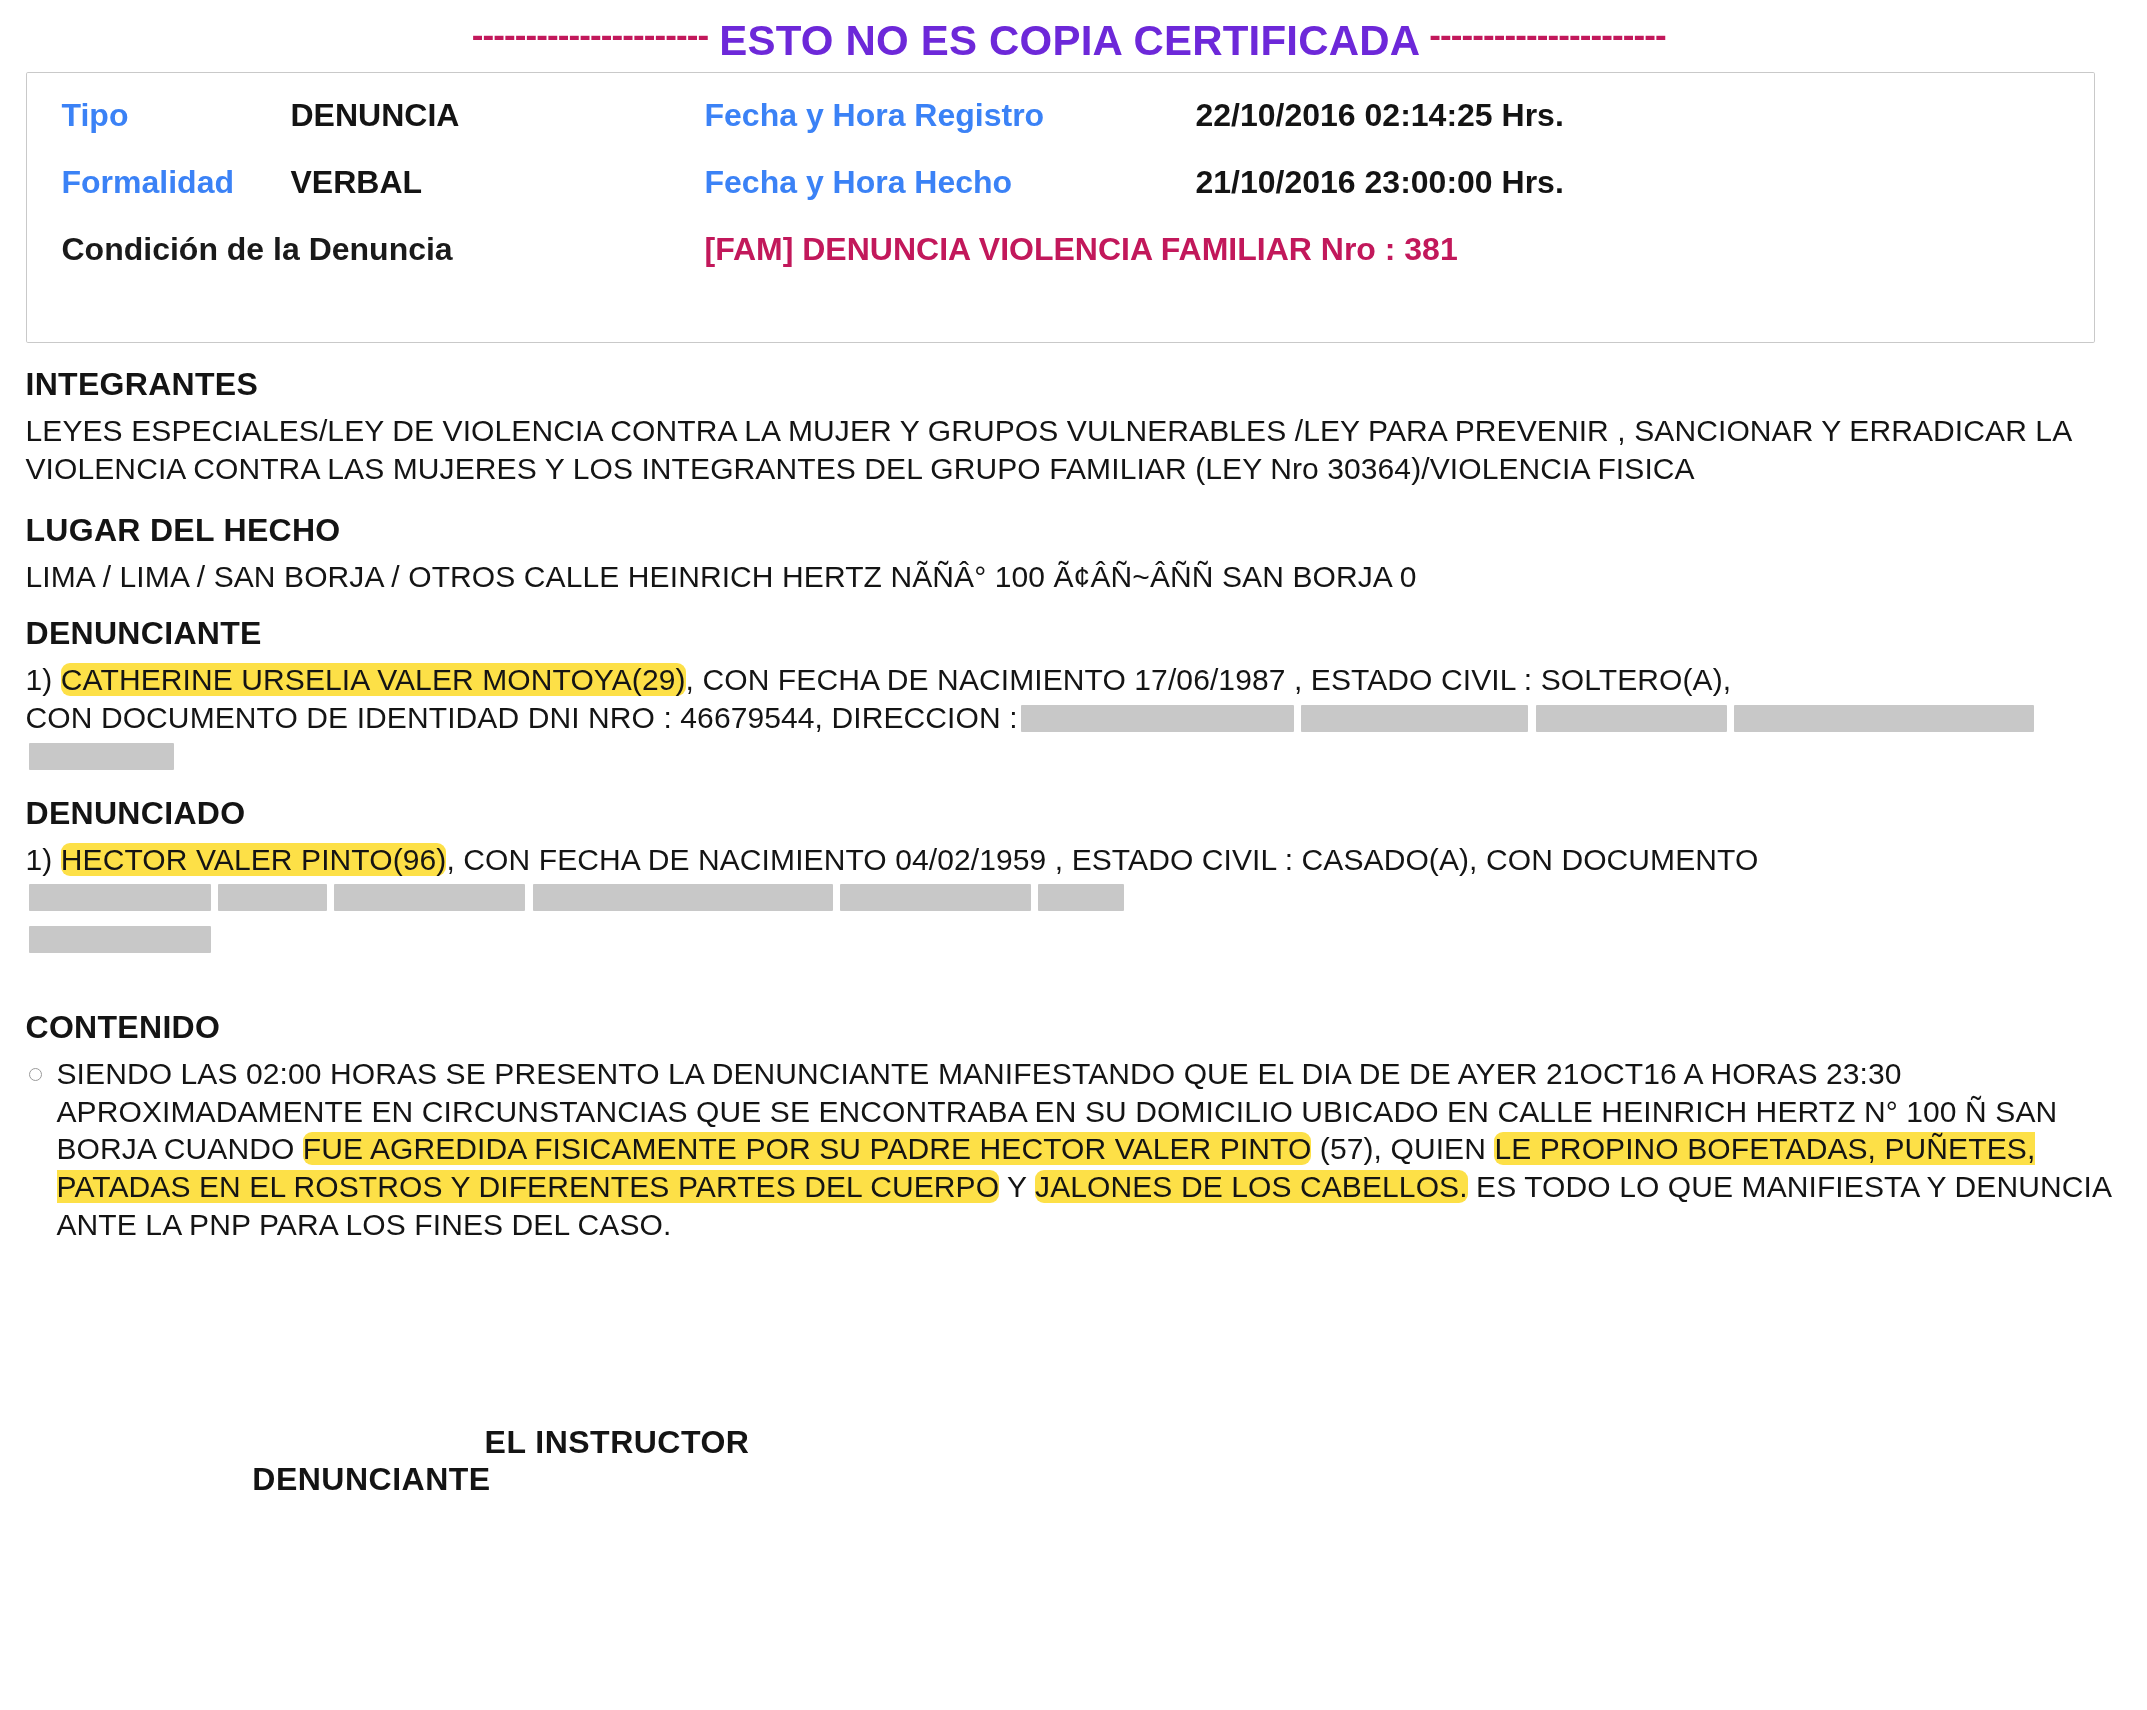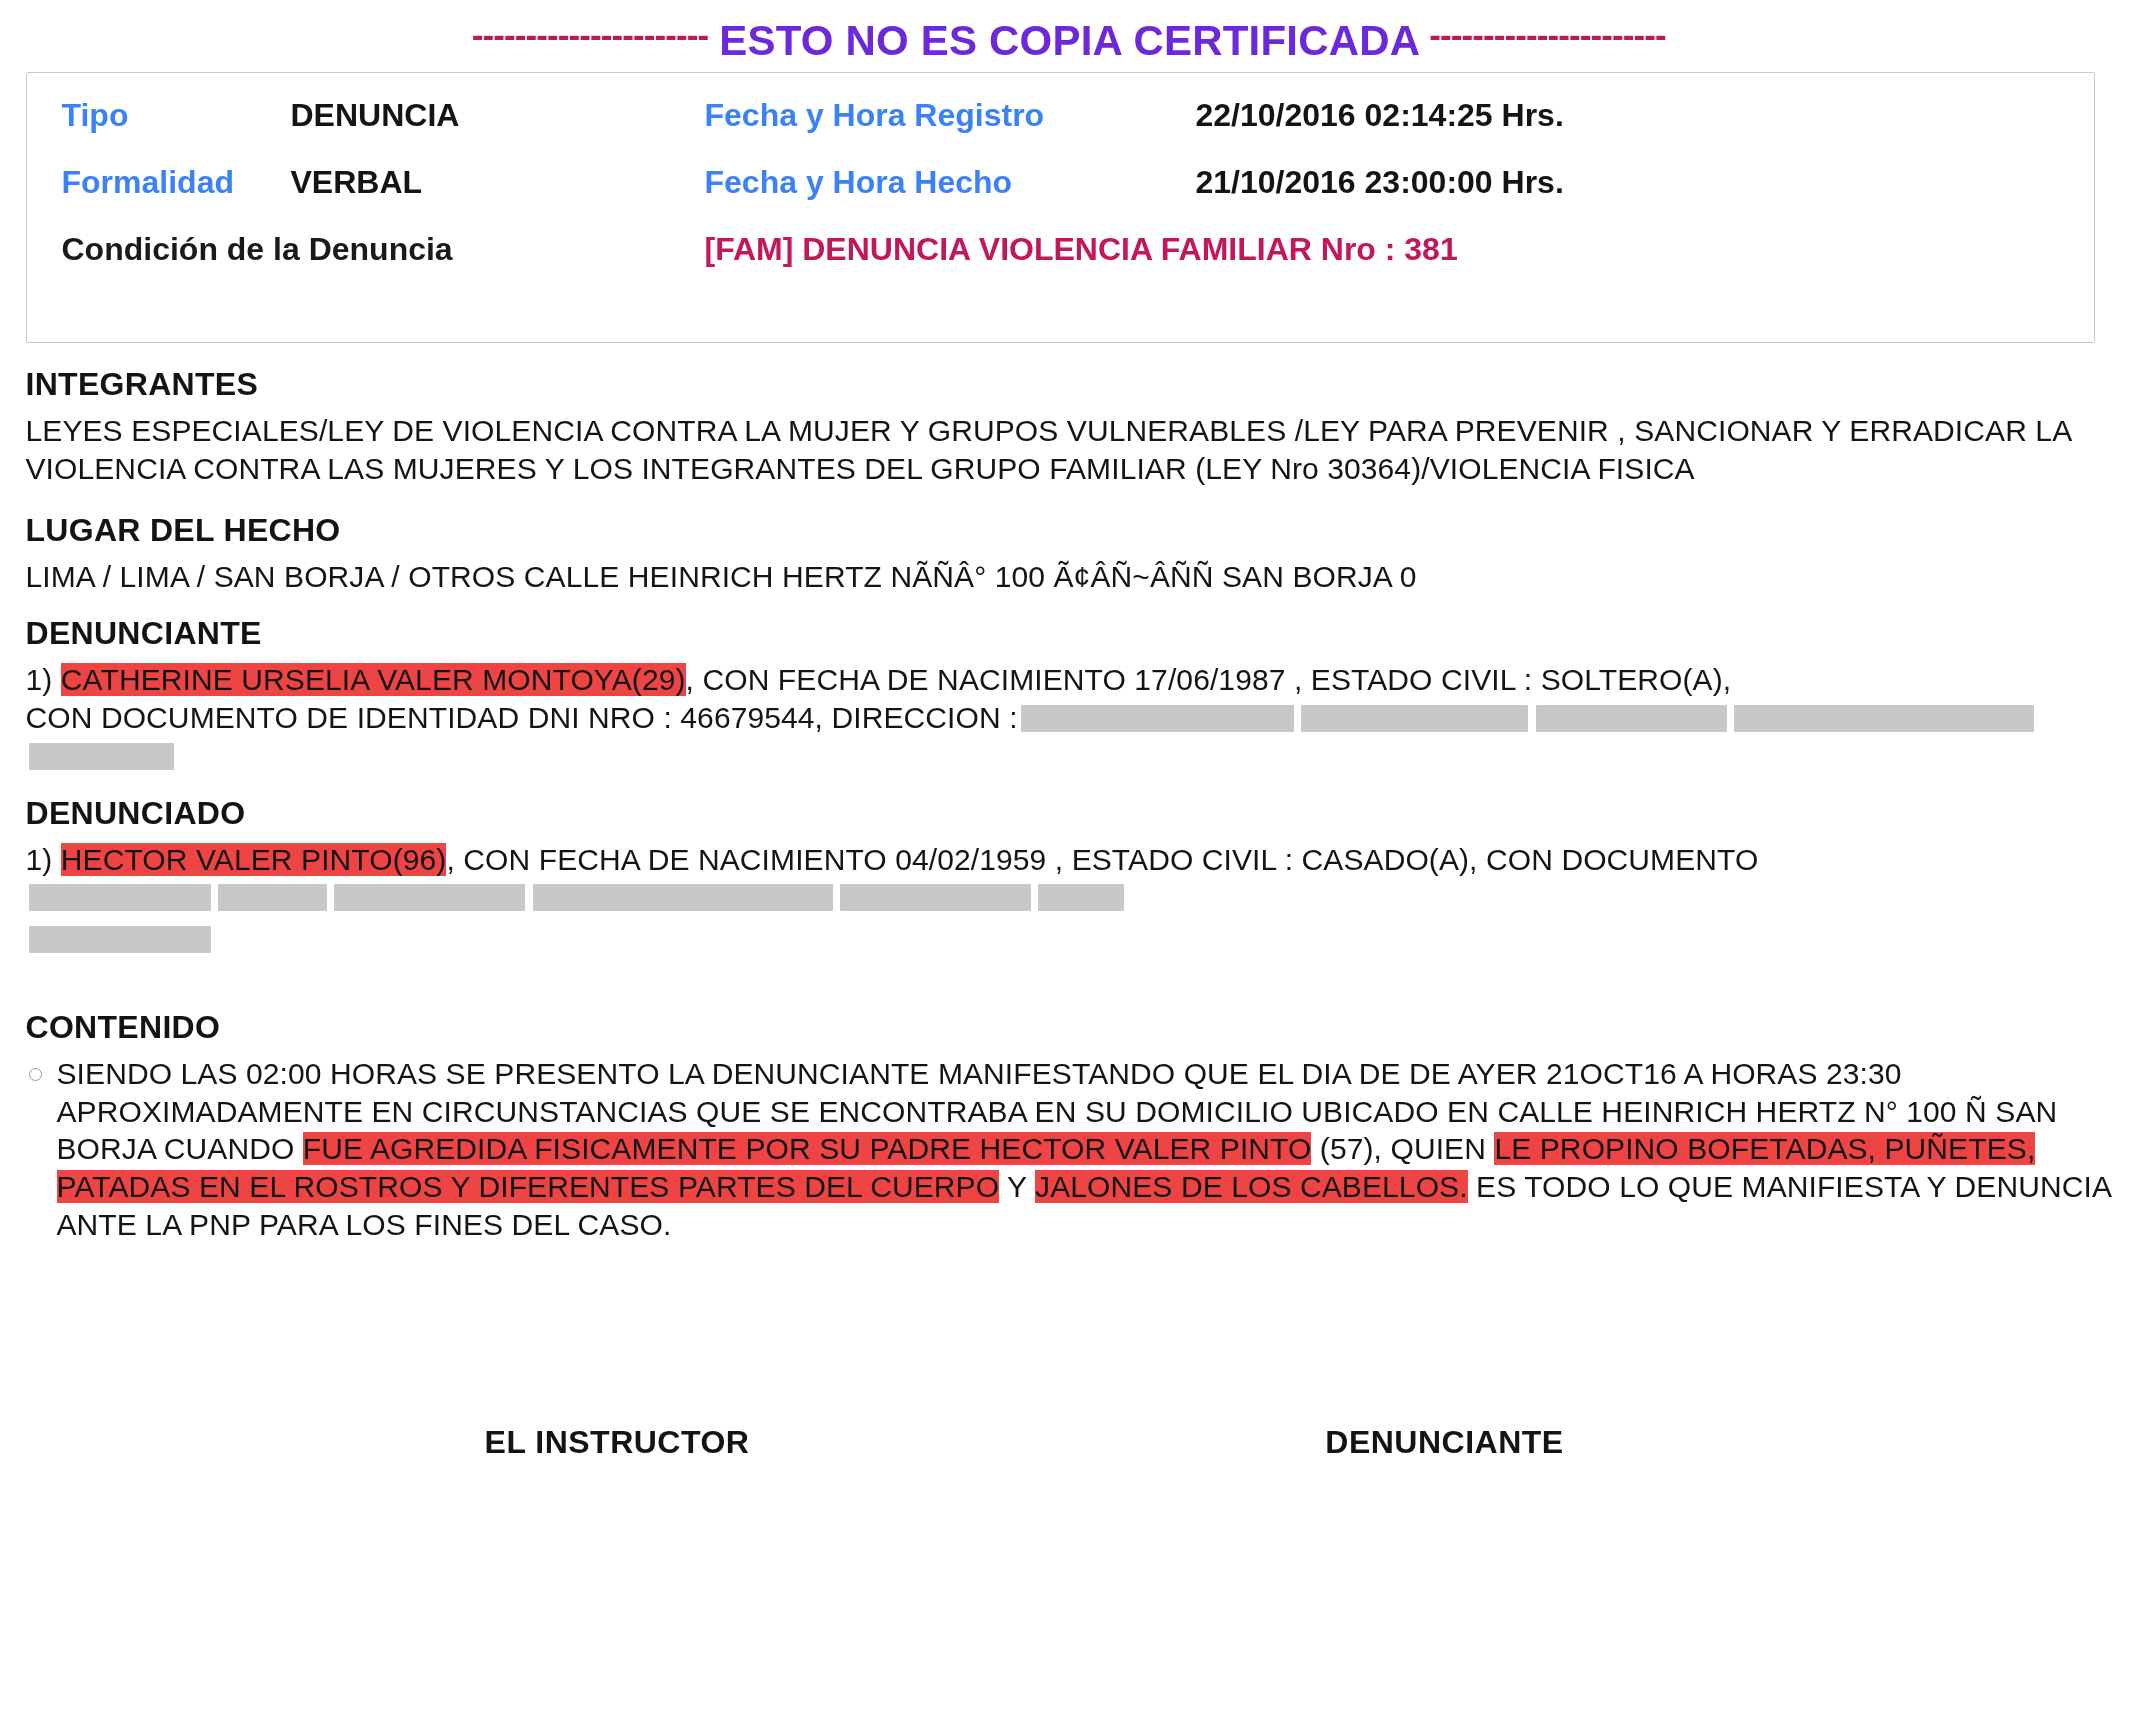--- a/index.html
+++ b/index.html
@@ -101,23 +101,24 @@
   .section-title.tight { margin-top: 20px; }
   .para {
     font-size: 30px;
     line-height: 1.26;
     color: #141414;
     letter-spacing: 0.1px;
     max-width: 2082px;
   }
 
   mark.hl {
-    background: #ef4444;
+    background: #fde047;
     color: #141414;
     padding: 0;
+    border-radius: 9px;
   }
 
   
   .redact {
     display: inline-block;
     height: 27px;
     vertical-align: -3.6px;
     background: #c8c8c8;
     margin: 0 3.6px;
     border-radius: 0.9px;
@@ -151,20 +152,21 @@
     border: 1.8px solid #9a9a9a;
     border-radius: 50%;
     background: #fff;
   }
 
   
   .signatures {
     display: flex;
     margin-top: 180px;
     padding-left: 55px;
+    flex-direction: column;
   }
   .sig {
     font-size: 32px;
     font-weight: 700;
     letter-spacing: 0.5px;
     color: #141414;
   }
   .sig.left { width: 1073px; text-align: center; }
   .sig.right { width: 582px; text-align: center; }
 </style>

